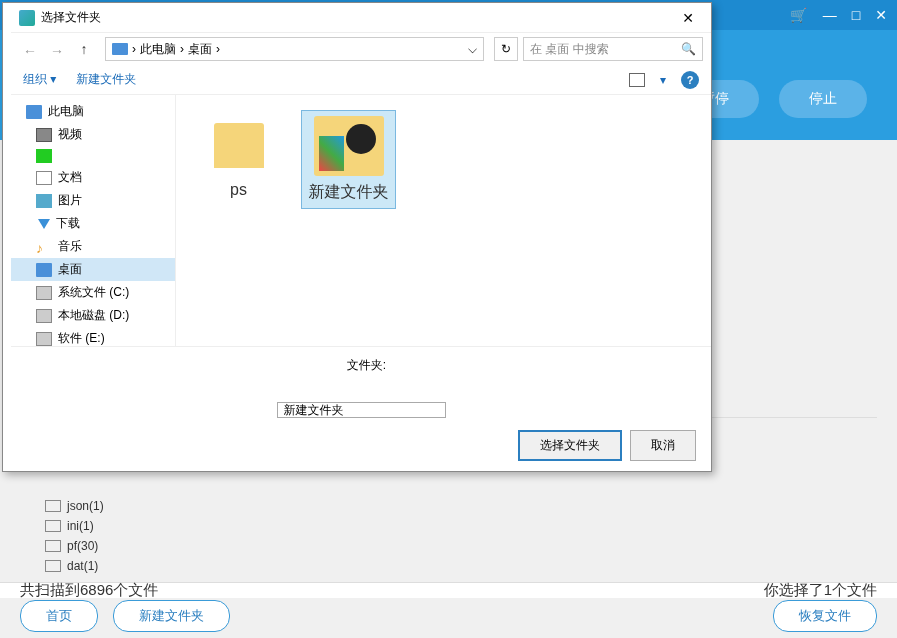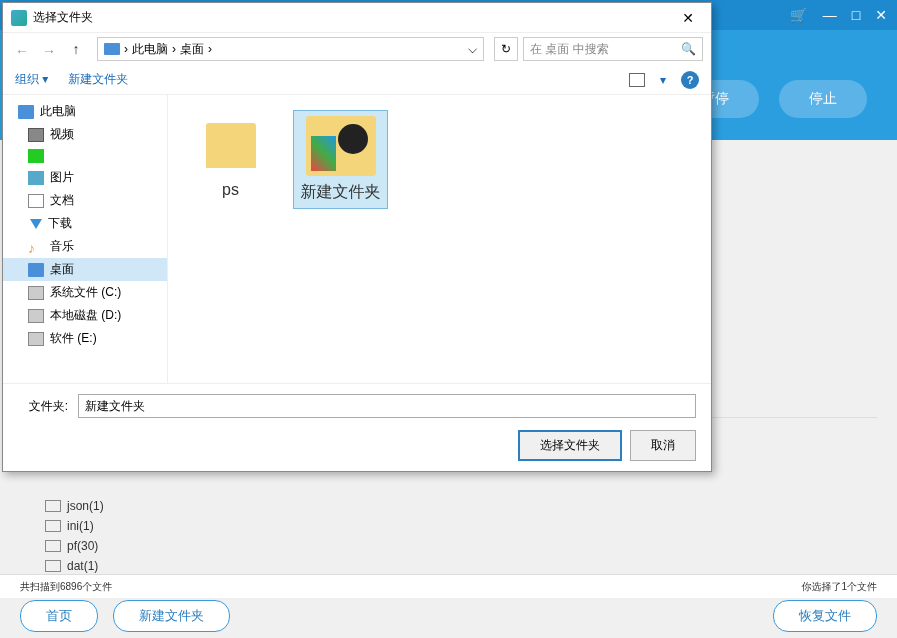--- a/index.html
+++ b/index.html
@@ -15,28 +15,28 @@
     .bg-table { position: absolute; top: 390px; right: 20px; left: 180px; }
     .bg-table-header { display: flex; border-bottom: 1px solid #ddd; padding: 5px 0; font-size: 12px; color: #333; }
     .bg-table-row { display: flex; padding: 5px 0; font-size: 12px; color: #333; }
     .bg-table .col1 { width: 100px; text-align:center; }
     .bg-table .col2 { width: 100px; text-align:center; }
     
     .bg-sidebar { position: absolute; left: 40px; top: 496px; width: 140px; }
     .bg-sidebar-item { display: flex; align-items: center; padding: 3px 5px; font-size: 12px; color: #333; }
     .bg-sidebar-item .icon-box { width: 16px; height: 12px; border: 1px solid #888; margin-right: 6px; }
     
-    .bg-status { position: absolute; bottom: 40px; left: 0; right: 0; height: 24px; border-top: 1px solid #ddd; display: flex; justify-content: space-between; align-items: center; padding: 0 20px; font-size: 10px; color: #333; background:#fff; }
+    .bg-status { position: absolute; bottom: 40px; left: 0; right: 0; height: 16px; border-top: 1px solid #ddd; display: flex; justify-content: space-between; align-items: center; padding: 0 20px; font-size: 15px; color: #333; background:#fff; }
     
     .bg-bottom-bar { position: absolute; bottom: 5px; left: 0; right: 0; height: 35px; display: flex; justify-content: space-between; align-items: center; padding: 0 20px; }
     .bg-bottom-btn { padding: 6px 25px; border: 1px solid #3a9bd8; border-radius: 15px; font-size: 13px; color: #2b7fc0; background: #fff; cursor: pointer; }
     .bg-bottom-left { display: flex; gap: 15px; }
     
     
-    .dialog { position: absolute; top: 2px; left: 2px; width: 710px; height: 470px; background: #fff; border: 1px solid #888; box-shadow: 3px 3px 8px rgba(0,0,0,0.3); display: flex; flex-direction: column; }
+    .dialog { position: absolute; top: 2px; left: 2px; width: 710px; height: 470px; background: #fff; border: 1px solid #888; box-shadow: 3px 3px 8px rgba(0,0,0,0.3); display: flex; flex-direction: column; padding-left: 8px; }
     
     .dlg-title { height: 30px; display: flex; align-items: center; justify-content: space-between; padding: 0 8px; border-bottom: 1px solid #eee; }
     .dlg-title-left { display: flex; align-items: center; gap: 6px; font-size: 12px; }
     .dlg-title-icon { width: 16px; height: 16px; background: linear-gradient(135deg,#4ac,#2a9); border-radius:2px; }
     .dlg-close { width: 30px; text-align: center; font-size: 14px; cursor: pointer; }
     
     .dlg-nav { height: 32px; display: flex; align-items: center; padding: 0 8px; gap: 5px; }
     .nav-arrow { width: 22px; height: 22px; display: flex; align-items: center; justify-content: center; color: #999; font-size: 14px; }
     .nav-path { flex: 1; height: 24px; border: 1px solid #ccc; display: flex; align-items: center; padding: 0 6px; font-size: 12px; gap: 4px; margin: 0 5px; }
     .nav-path .pc-icon { width: 16px; height: 12px; background: #4a90d9; border-radius:1px; }
@@ -71,21 +71,21 @@
     .folder-item { width: 95px; text-align: center; padding: 5px; cursor: pointer; }
     .folder-item.selected { background: #cce8f7; border: 1px solid #7ab8e0; }
     .folder-icon-ps { width: 70px; height: 60px; margin: 0 auto 6px; position: relative; }
     .folder-icon-ps::before { content:''; position:absolute; left:10px; top:8px; width:50px; height:45px; background:#f5d57a; border-radius:3px 3px 0 0; }
     .folder-icon-new { width: 70px; height: 60px; margin: 0 auto 6px; position: relative; background:#f5d57a; border-radius:3px; overflow:hidden; }
     .folder-icon-new::before { content:''; position:absolute; right:8px; top:8px; width:30px; height:30px; background:#222; border-radius:50%; }
     .folder-icon-new::after { content:''; position:absolute; left:5px; bottom:5px; width:25px; height:35px; background:linear-gradient(45deg,#e44,#4a4,#29d); }
     .folder-label { font-size: 16px; color: #333; }
     
     .dlg-footer { padding: 10px 15px; border-top: 1px solid #eee; }
-    .footer-row1 { display: flex; align-items: center; gap: 10px; margin-bottom: 12px; }
+    .footer-row1 { display: flex; align-items: center; gap: 28px; margin-bottom: 12px; flex-direction: column; }
     .footer-label { font-size: 12px; width:50px; text-align:right; }
     .footer-input { flex: 1; height: 24px; border: 1px solid #aaa; padding: 0 6px; font-size: 12px; outline:none; }
     .footer-row2 { display: flex; justify-content: flex-end; gap: 8px; }
     .dlg-btn { padding: 5px 20px; border: 1px solid #aaa; background: #f0f0f0; font-size: 12px; cursor: pointer; }
     .dlg-btn.primary { border: 2px solid #2b7fc0; }
   </style>
 </head>
 <body>
 
 <div class="bg-app">
@@ -187,26 +187,26 @@
         </div>
       <div class="tree-item">
           <div class="tree-icon ico-video"></div>
           <span>视频</span>
         </div>
       <div class="tree-item">
           <div class="tree-icon ico-iqiyi"></div>
           <span></span>
         </div>
       <div class="tree-item">
+          <div class="tree-icon ico-doc"></div>
+          <span>文档</span>
+        </div>
+      <div class="tree-item">
           <div class="tree-icon ico-pic"></div>
           <span>图片</span>
-        </div>
-      <div class="tree-item">
-          <div class="tree-icon ico-doc"></div>
-          <span>文档</span>
         </div>
       <div class="tree-item">
           <div class="tree-icon ico-dl"></div>
           <span>下载</span>
         </div>
       <div class="tree-item">
           <div class="tree-icon ico-music">♪</div>
           <span>音乐</span>
         </div>
       <div class="tree-item selected">

